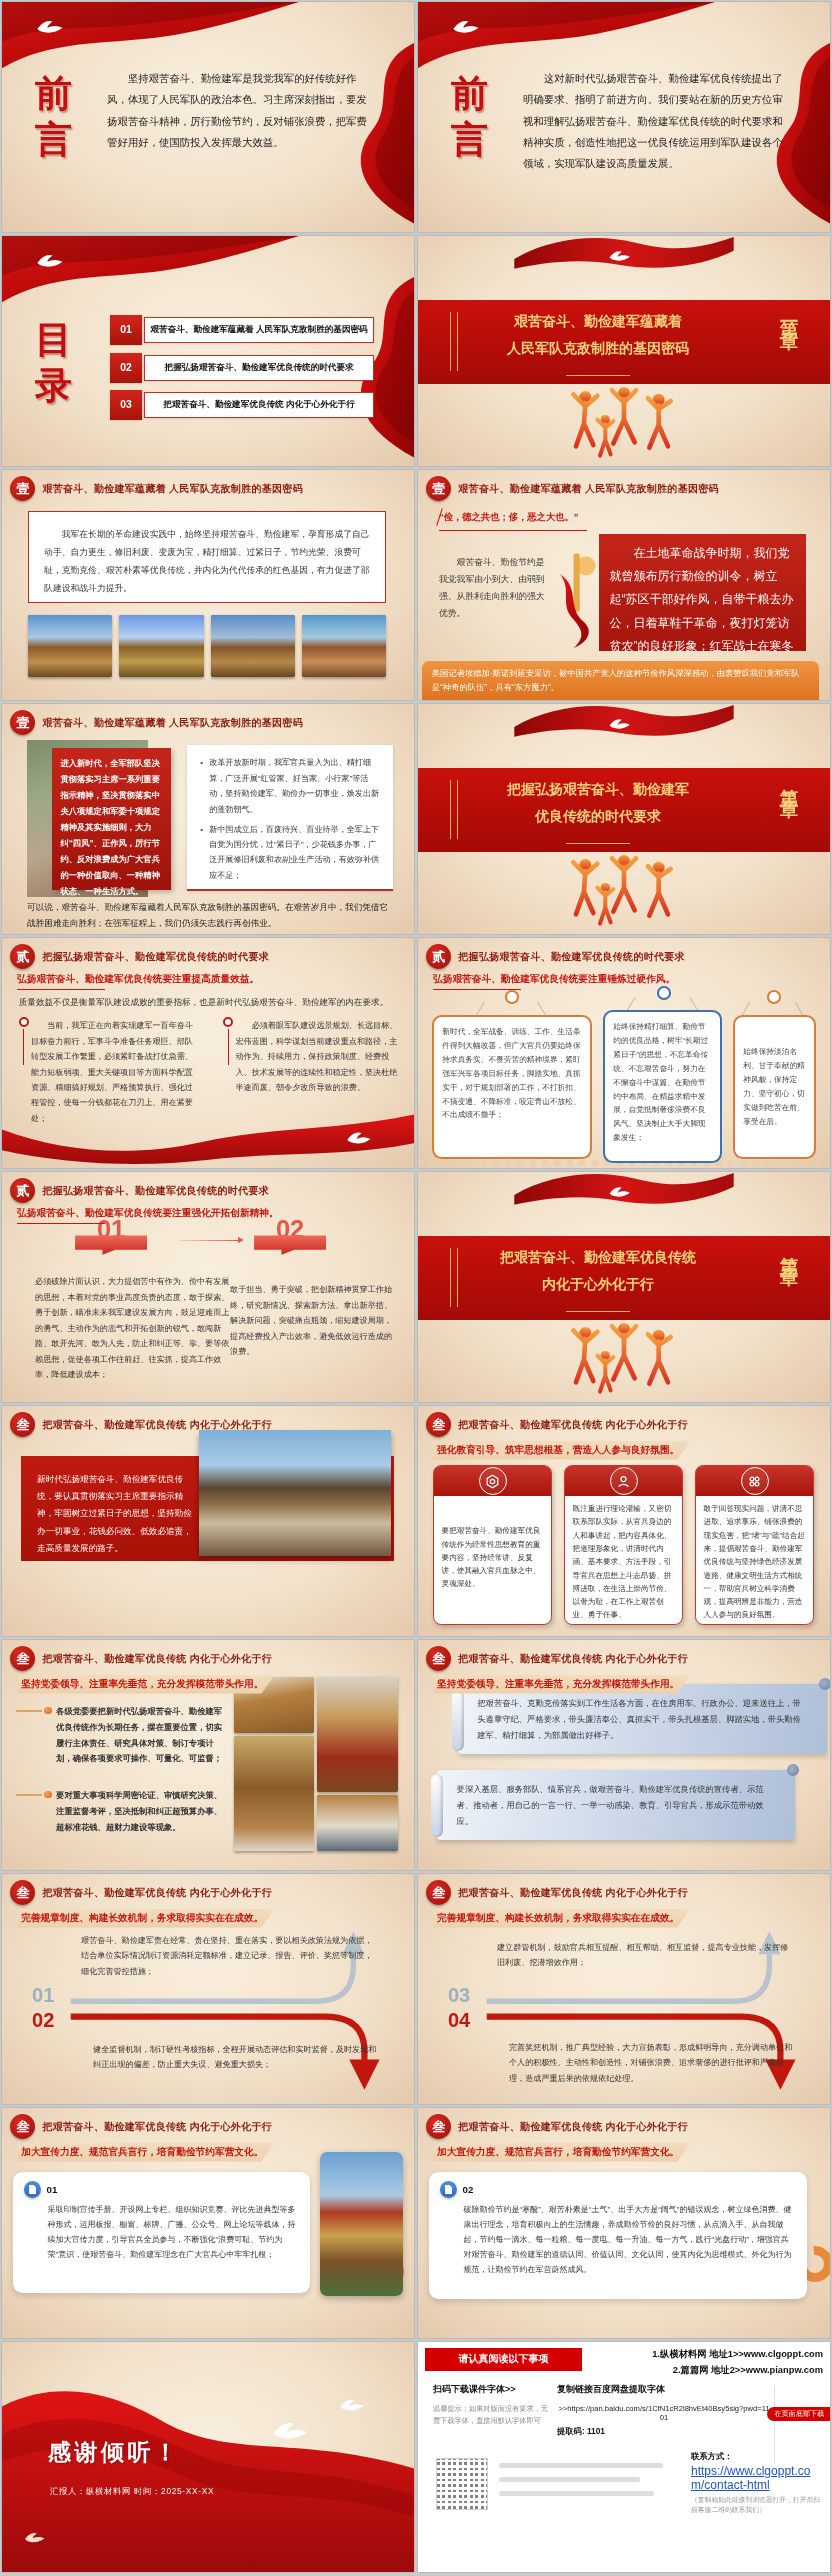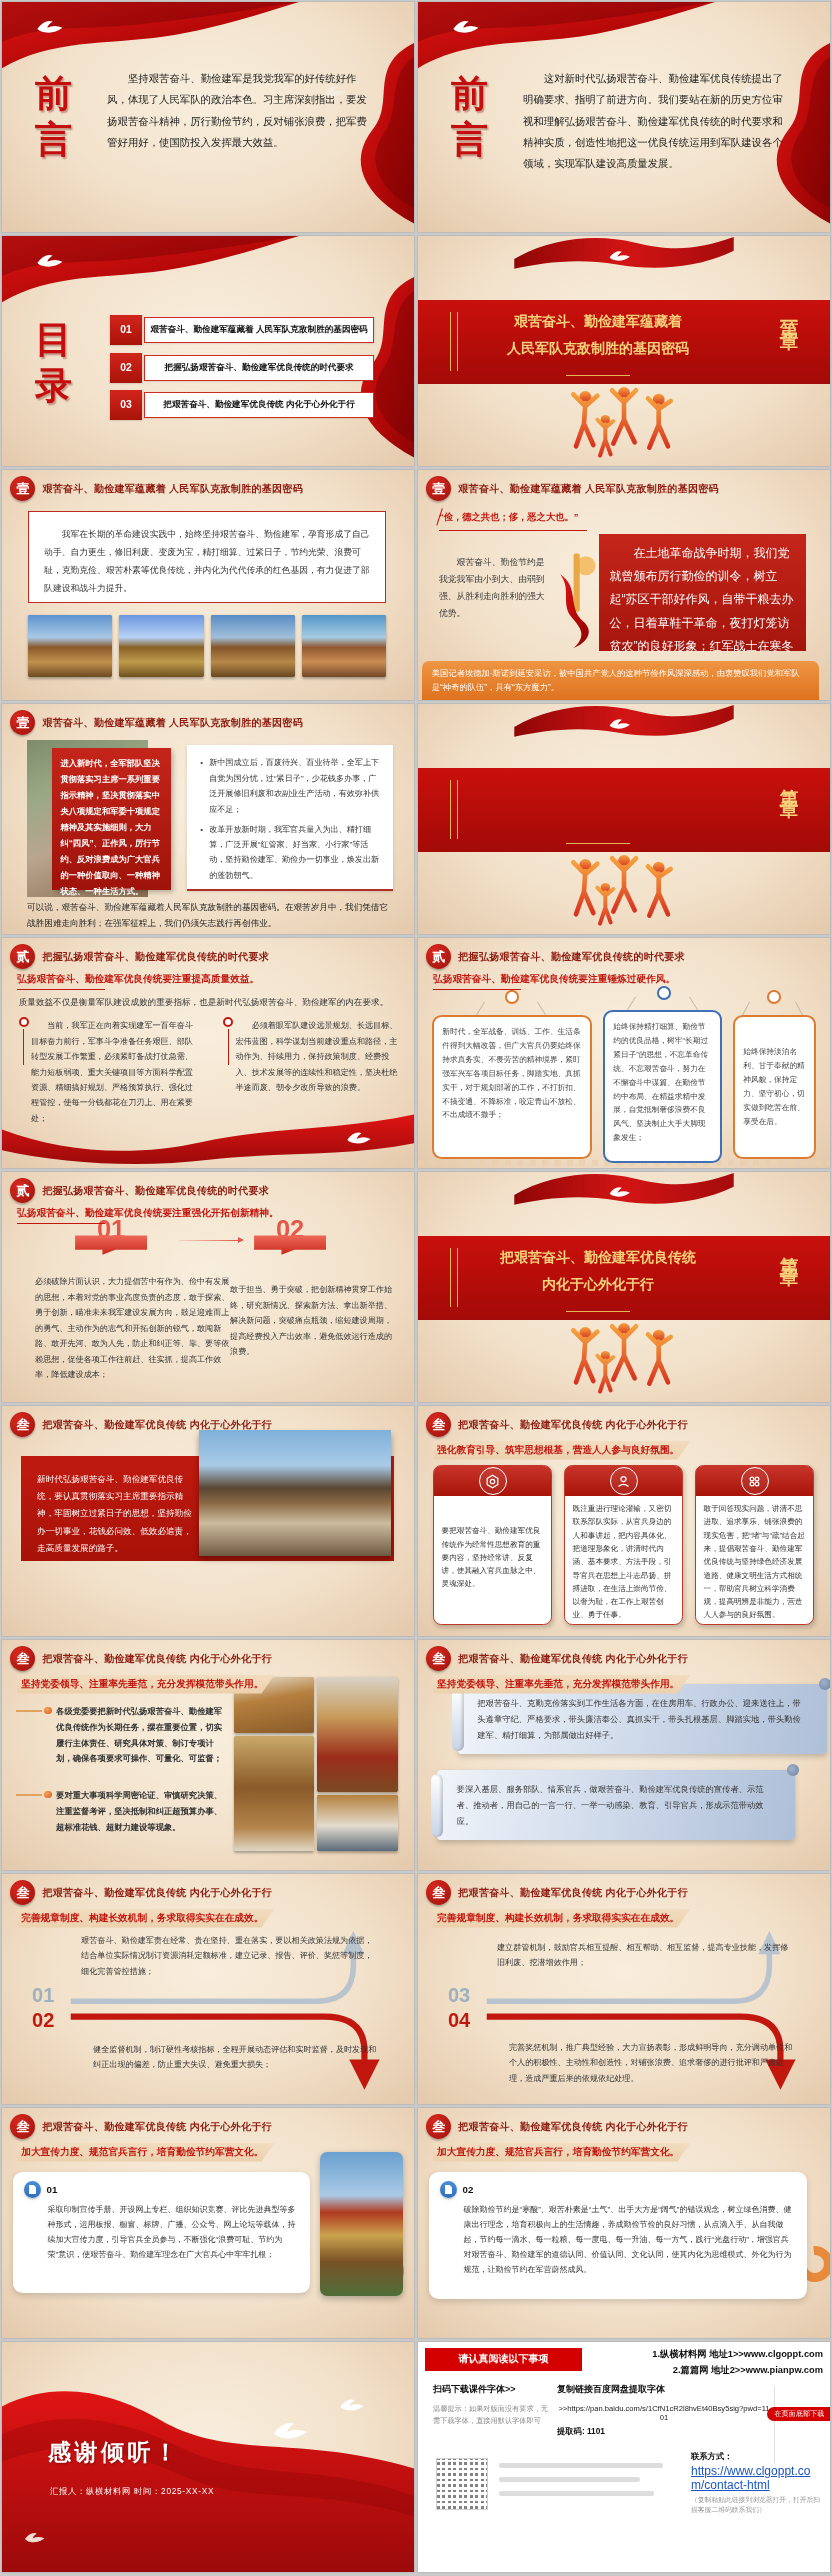--- a/index.html
+++ b/index.html
@@ -317,35 +317,36 @@
   </div>
 
   <div class="cell" style="left:2.1px;top:704px">
     <div class="hdr">
         <div class="num">壹</div>
         <div class="t">艰苦奋斗、勤俭建军蕴藏着 人民军队克敌制胜的基因密码</div>
       </div>
     <div class="s7photo"></div>
     <div class="s7red">进入新时代，全军部队坚决贯彻落实习主席一系列重要指示精神，坚决贯彻落实中央八项规定和军委十项规定精神及其实施细则，大力纠“四风”、正作风，厉行节约、反对浪费成为广大官兵的一种价值取向、一种精神状态、一种生活方式。</div>
     <div class="s7white">
+      <div class="b">改革开放新时期，我军官兵量入为出、精打细算，广泛开展“红管家、好当家、小行家”等活动，坚持勤俭建军、勤俭办一切事业，焕发出新的蓬勃朝气。</div>
       <div class="b">新中国成立后，百废待兴、百业待举，全军上下自觉为国分忧，过“紧日子”，少花钱多办事，广泛开展修旧利废和农副业生产活动，有效弥补供应不足；</div>
-      <div class="b">改革开放新时期，我军官兵量入为出、精打细算，广泛开展“红管家、好当家、小行家”等活动，坚持勤俭建军、勤俭办一切事业，焕发出新的蓬勃朝气。</div>
     </div>
     <div class="s7bottom">可以说，艰苦奋斗、勤俭建军蕴藏着人民军队克敌制胜的基因密码。在艰苦岁月中，我们凭借它战胜困难走向胜利；在强军征程上，我们仍须矢志践行再创伟业。</div>
   </div>
 
   <div class="cell" style="left:418px;top:704px">
     <svg class="flag" viewBox="0 0 320 70">
         <path d="M0 38 C50 8 120 0 175 14 C230 28 270 24 320 6 L320 26 C270 50 210 56 150 46 C90 36 40 44 0 52 Z" fill="url(#gFlag)"></path>
       </svg>
     <svg class="dove" style="left:190px;top:12.4px;width:23.5px;height:14.5px" viewBox="0 0 32 20">
         <path d="M2 13 Q10 2 19 5 Q14 8 13 12 Q21 8 30 12 Q20 19 10 17 Q4 16 2 13Z" fill="#fff"></path>
       </svg>
     <div class="band">
       <div class="dl"></div>
+      <div class="bt"><span>把握弘扬艰苦奋斗、勤俭建军</span><br><span>优良传统的时代要求</span></div>
       <div class="dvd"></div>
       <div class="vch">第二章</div>
     </div>
     <svg class="figs" viewBox="0 0 240 120">
         <g fill="url(#gFig)" stroke="url(#gFig)" stroke-width="7" stroke-linecap="round">
           <circle cx="62" cy="18" r="9" stroke="none"></circle>
           <path d="M62 27 L60 58 M62 32 L44 14 M62 32 L80 16 M60 58 L48 92 M60 58 L74 90" fill="none"></path>
           <circle cx="120" cy="12" r="9" stroke="none"></circle>
           <path d="M120 21 L120 52 M120 26 L102 8 M120 26 L138 8 M120 52 L104 88 M120 52 L136 86" fill="none"></path>
           <circle cx="172" cy="22" r="9" stroke="none"></circle>

